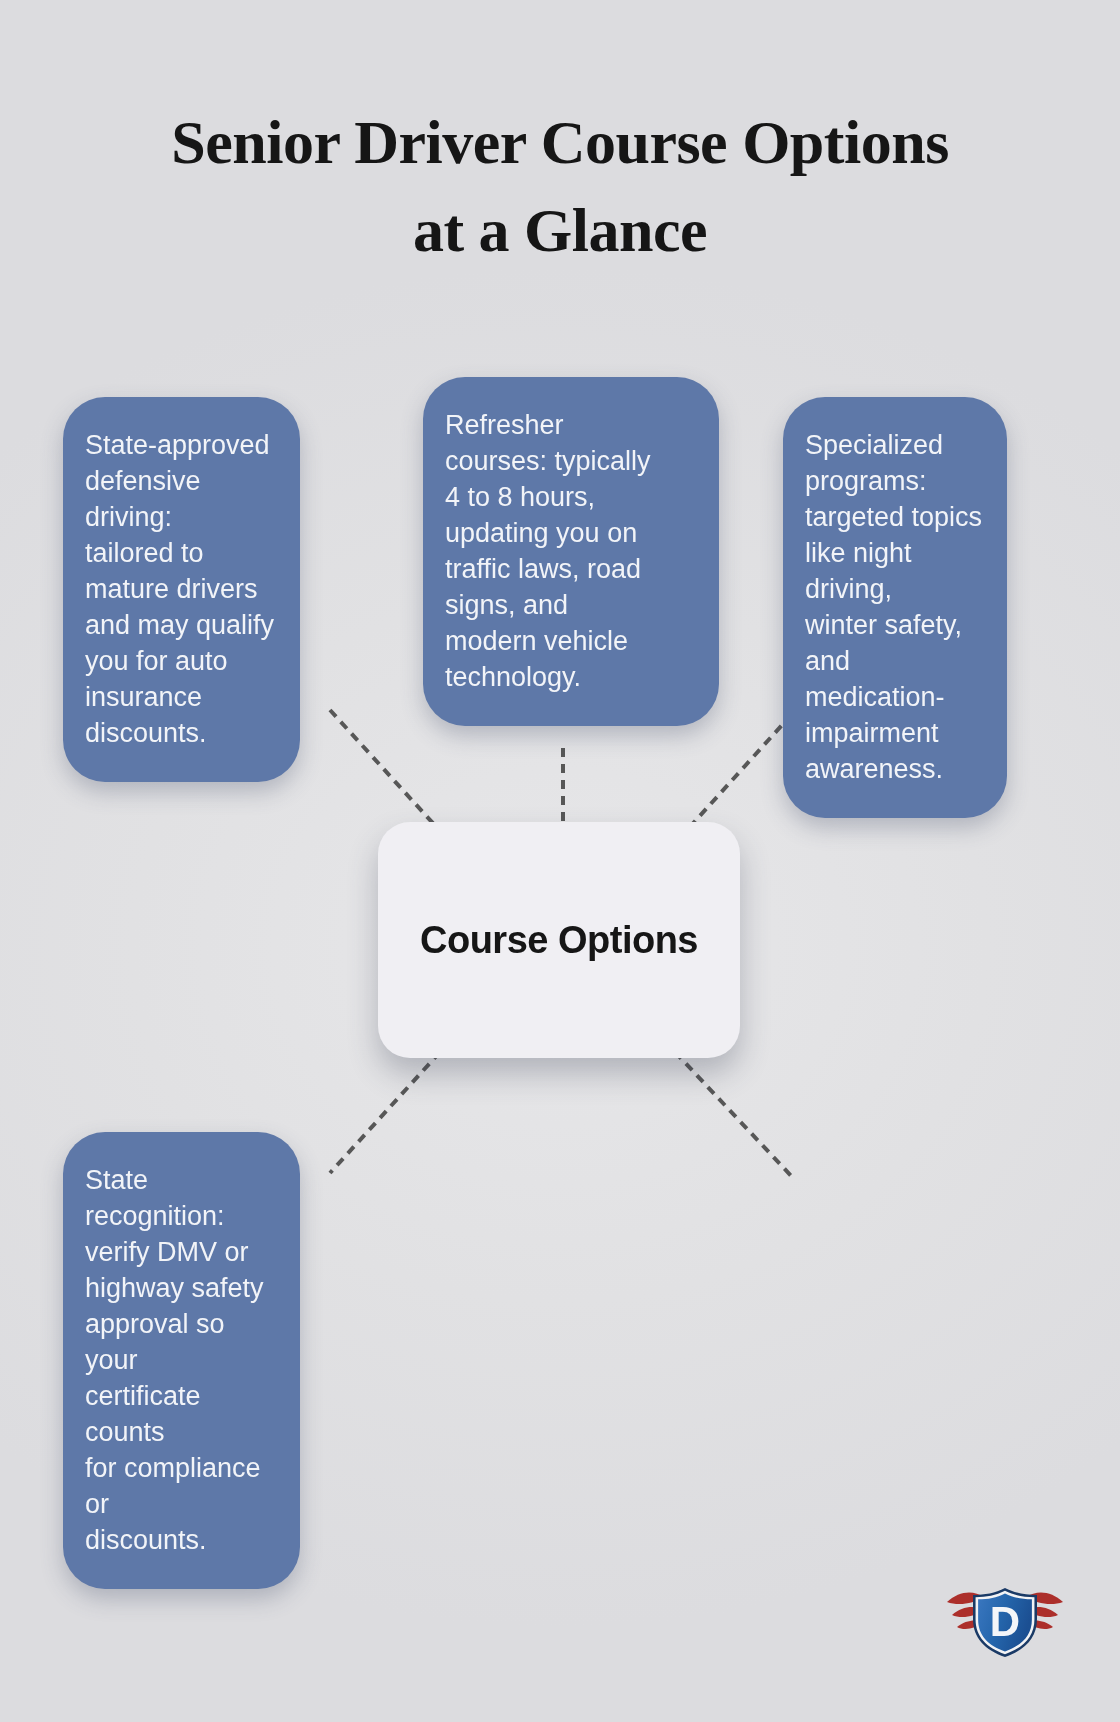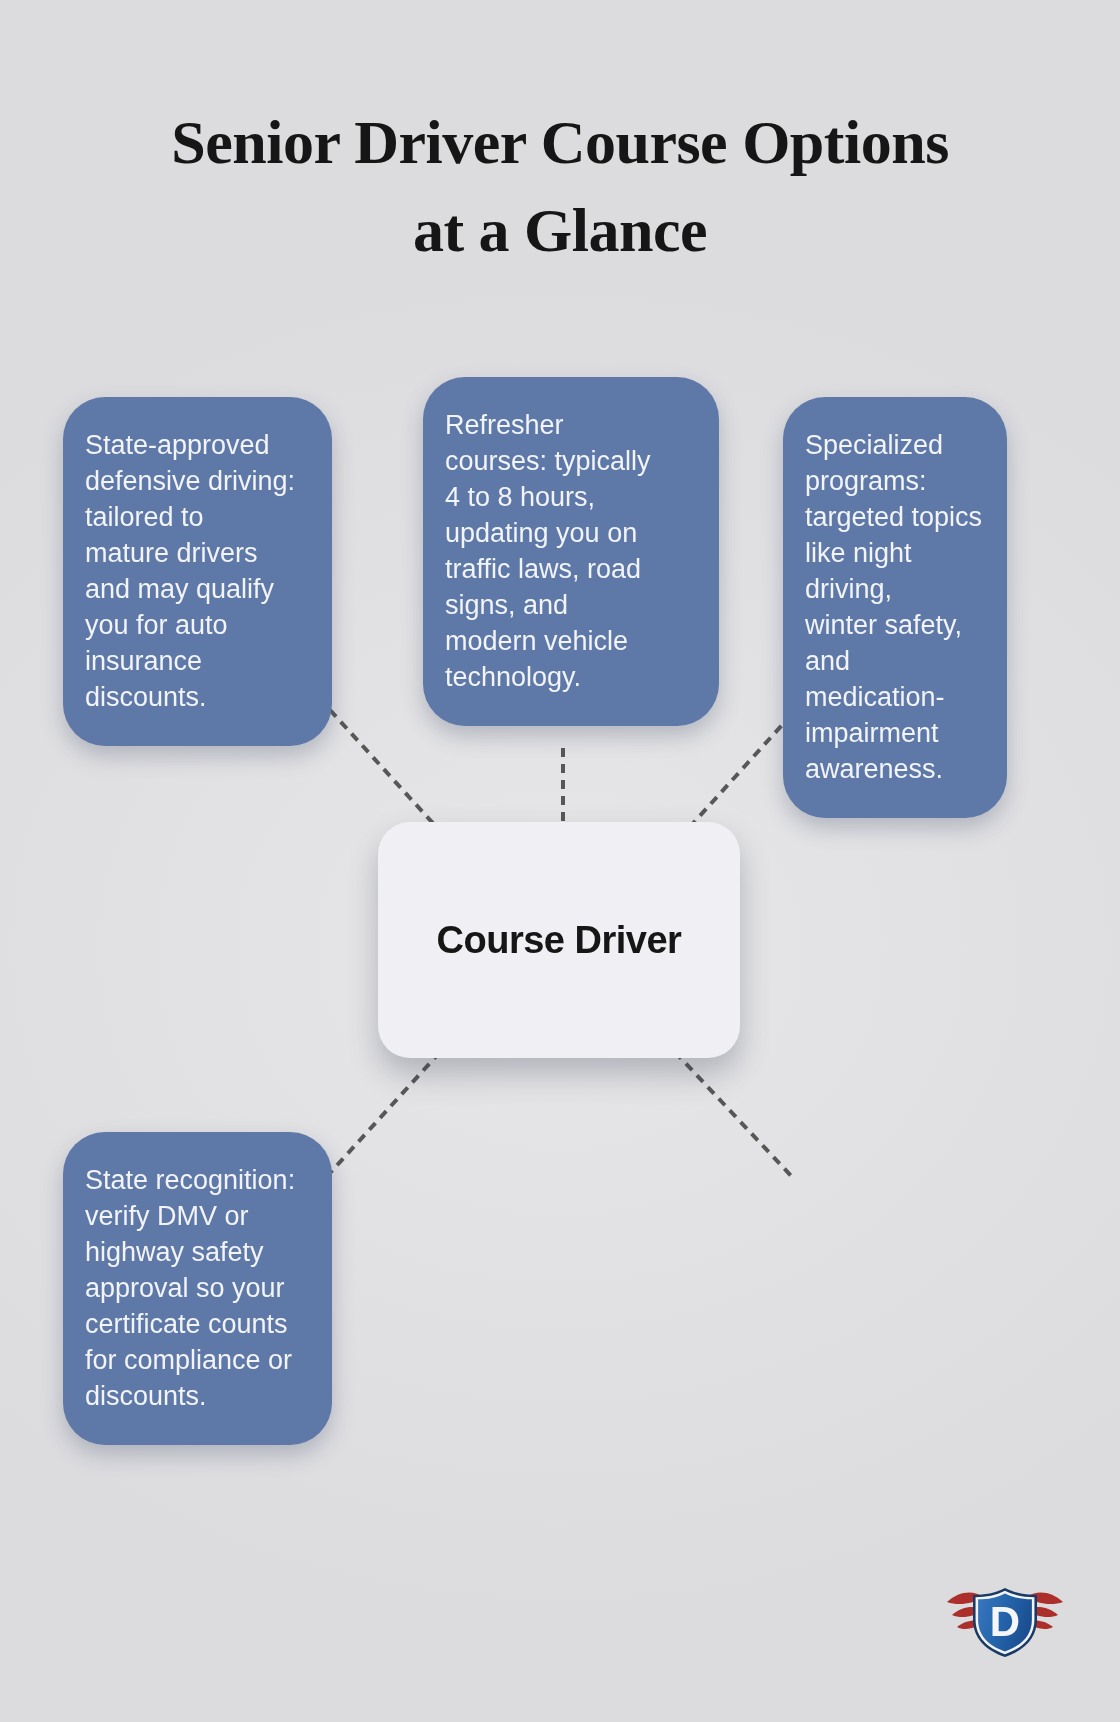--- a/index.html
+++ b/index.html
@@ -8,21 +8,21 @@
     background: radial-gradient(820px 680px at 50% 55%, #e7e7e9 0%, #e1e1e3 52%, #dcdcdf 100%);
     font-family:"Liberation Sans", sans-serif;
   }
   .title {
     position:absolute; top:98px; left:0; width:1120px; margin:0;
     text-align:center; font-size:62px; line-height:88px; font-weight:bold;
     letter-spacing:-0.5px; color:#161616; white-space:pre-line;font-family:Liberation Serif, serif;
   }
   .connectors { position:absolute; left:0; top:0; }
   .node {
-    position:absolute; width:269px; box-sizing:border-box;
+    position:absolute; width:237px; box-sizing:border-box;
     background:#5e78a8; border-radius:42px;
     box-shadow:0 10px 22px rgba(70,80,105,0.30);
     color:#f2f4f8; font-size:27px; line-height:36px;
     padding:30px 18px 31px 22px;
   }
   .node p { margin:0; white-space:pre-line; }
   .node-1 { left:63px;  top:397px; }
   .node-2 { left:423px; top:377px; width:296px; }
   .node-3 { left:783px; top:397px; width:224px; }
   .node-4 { left:63px;  top:1132px; }
@@ -90,21 +90,21 @@
 verify DMV or
 highway safety
 approval so your
 certificate counts
 for compliance or
 discounts.</p>
   </div>
 
 
   <div class="center-node">
-    <span>Course Driver</span>
+    <span>Course Options</span>
   </div>
 
   <svg class="logo" width="122" height="74" viewBox="0 0 122 74">
     <defs>
       <linearGradient id="shieldGrad" x1="0" y1="0" x2="1" y2="0.35">
         <stop offset="0" stop-color="#3a77c0"></stop>
         <stop offset="0.5" stop-color="#2566ac"></stop>
         <stop offset="1" stop-color="#1b4f92"></stop>
       </linearGradient>
     </defs>

